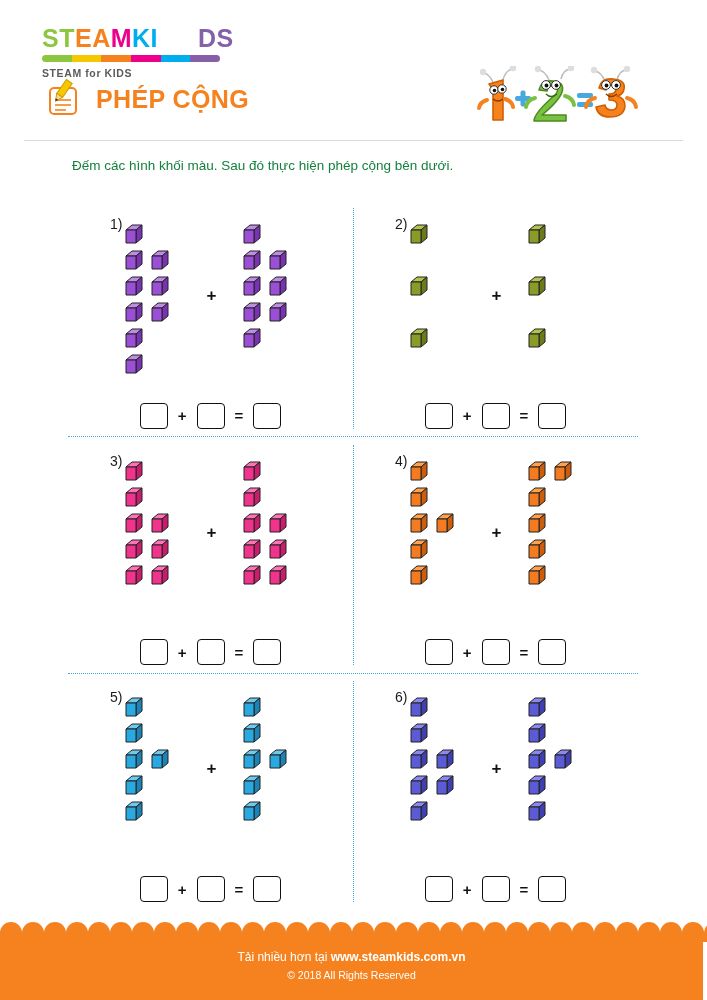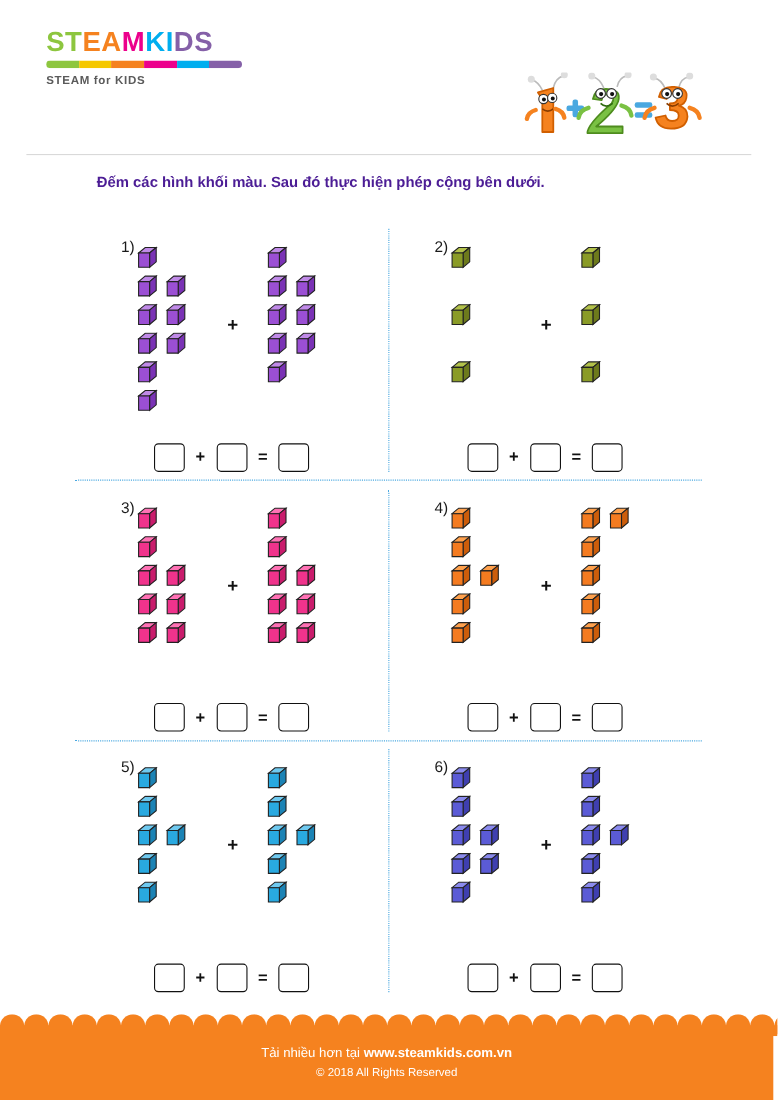--- a/index.html
+++ b/index.html
@@ -95,24 +95,24 @@
 
   .hr-top {
     position: absolute;
     left: 24px; right: 24px; top: 140px;
     border-top: 1.5px solid #d9d9d9;
   }
 
   
   .instruction {
     position: absolute;
-    left: 88px; top: 158px;
+    left: 72px; top: 158px;
     font-size: 13.5px;
-    font-weight: bold;
-    color: #4c1d95;
+    font-weight: normal;
+    color: #15803d;
   }
 
   
   .grid {
     position: absolute;
     left: 68px; top: 200px;
     width: 570px; height: 710px;
     display: grid;
     grid-template-columns: 1fr 1fr;
     grid-template-rows: 1fr 1fr 1fr;
@@ -205,33 +205,49 @@
   .footer-line2 { font-size: 10.5px; margin-top: 5px; }
 </style>
 </head>
 <body>
 
 <div class="page">
 
   <div class="header">
 
     <div class="logo">
-      <div class="logo-word" id="brandWord"><span style="color: rgb(141, 198, 63); text-align: right;">ST</span><span style="color: rgb(245, 130, 31);">EA</span><span style="color: rgb(236, 0, 140);">M </span><span style="color: rgb(0, 174, 239);">KI</span><span style="color: rgb(133, 96, 168);">DS</span></div>
+      <div class="logo-word" id="brandWord"><span style="color: rgb(141, 198, 63); text-align: right;">ST</span><span style="color: rgb(245, 130, 31);">EA</span><span style="color: rgb(236, 0, 140);">M </span><span style="color: rgb(0, 174, 239);">KI</span><span style="color: rgb(133, 96, 168); margin-left: 40px;">DS</span></div>
       <div class="logo-bar" id="brandBar">
           <i style="background: rgb(141, 198, 63);"></i>
           <i style="background: rgb(245, 200, 0);"></i>
           <i style="background: rgb(245, 130, 31);"></i>
           <i style="background: rgb(236, 0, 140);"></i>
           <i style="background: rgb(0, 174, 239);"></i>
           <i style="background: rgb(133, 96, 168);"></i>
         </div>
       <div class="logo-sub">STEAM for KIDS</div>
     </div>
 
 
+    <div class="title-row">
+      <span class="title-icon">
+        <svg width="42" height="42" viewBox="0 0 42 42">
+          <rect x="8" y="10" width="26" height="26" rx="4" fill="#fff" stroke="#f5821f" stroke-width="2"></rect>
+          <line x1="13" y1="22" x2="29" y2="22" stroke="#f5821f" stroke-width="1.6"></line>
+          <line x1="13" y1="27" x2="29" y2="27" stroke="#f5821f" stroke-width="1.6"></line>
+          <line x1="13" y1="32" x2="24" y2="32" stroke="#f5821f" stroke-width="1.6"></line>
+          <g transform="rotate(35 22 12)">
+            <rect x="18" y="2" width="7" height="17" fill="#f5c800" stroke="#d69b00" stroke-width="1"></rect>
+            <polygon points="18,19 25,19 21.5,26" fill="#f7d9a0" stroke="#d69b00" stroke-width="1"></polygon>
+            <polygon points="19.8,23.5 23.2,23.5 21.5,26" fill="#333"></polygon>
+          </g>
+        </svg>
+      </span>
+      <span class="title-text">PHÉP CỘNG</span>
+    </div>
 
     <div class="math-art">
       <svg width="180" height="60" viewBox="0 0 180 60">
 
         <g stroke="#bbb" stroke-width="1.5" fill="none">
           <path d="M24 16 q-4 -8 -9 -9"></path>
             <path d="M34 14 q2 -9 9 -11"></path>
           <path d="M80 14 q-4 -9 -10 -10"></path>
             <path d="M92 13 q2 -9 9 -10"></path>
           <path d="M136 15 q-4 -9 -10 -10"></path>

